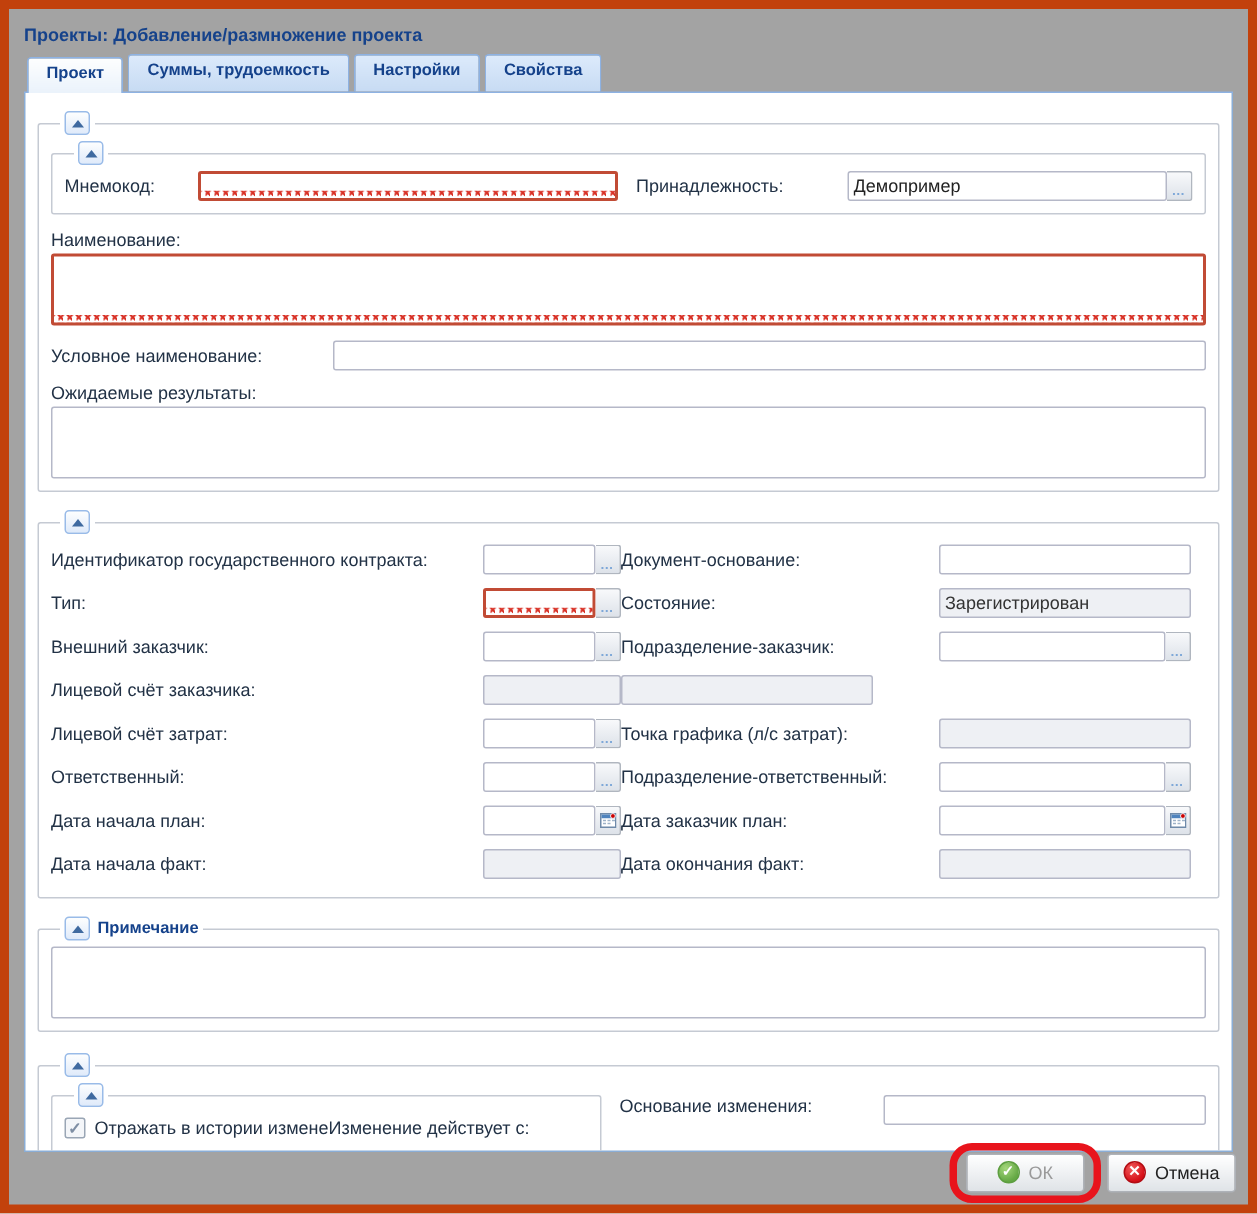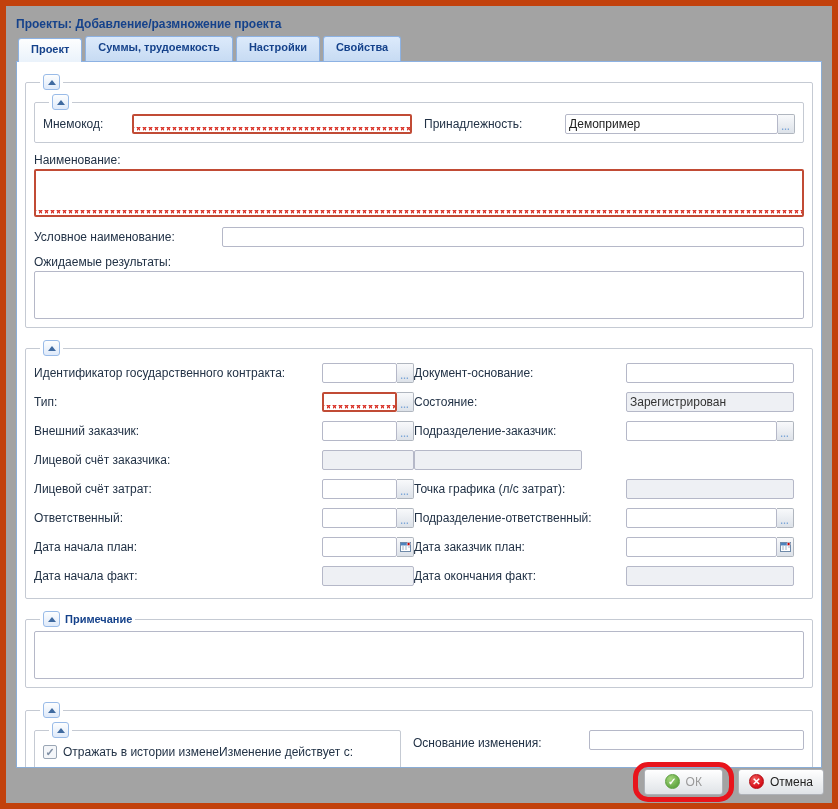--- a/index.html
+++ b/index.html
@@ -93,21 +93,21 @@
   .hist-wrap { display:flex; align-items:flex-start; }
   .hist-inner { width:380px; height:58px; margin-bottom:0; }
   .cb-row { display:flex; align-items:center; margin-top:3px; }
   .cb {
     width:14px; height:14px; border:1px solid #9aa6b5; border-radius:2px;
     background:#f4f6f9; display:inline-flex; align-items:center; justify-content:center;
     font-size:11px; font-weight:bold; color:#7f8fa4; cursor:pointer; flex:0 0 14px;
   }
   .cb-label { margin-left:6px; max-width:183px; overflow:hidden; white-space:nowrap; display:inline-block; }
   .eff-label { white-space:nowrap; }
-  .reason { display:flex; align-items:flex-end; margin:8px 0 0 12px; }
+  .reason { display:flex; align-items:flex-start; margin:8px 0 0 12px; }
   .reason .lbl { width:176px; }
   .reason .txt { width:215px; }
   
   .footer {
     position:absolute; left:0; right:0; bottom:0; height:43px;
     display:flex; align-items:center; justify-content:flex-end; padding-right:8px; gap:15px;
   }
   .btn {
     display:inline-flex; align-items:center; gap:6px; height:26px; padding:0 10px;
     border:1px solid #aeb2b8; border-radius:3px; cursor:pointer;

